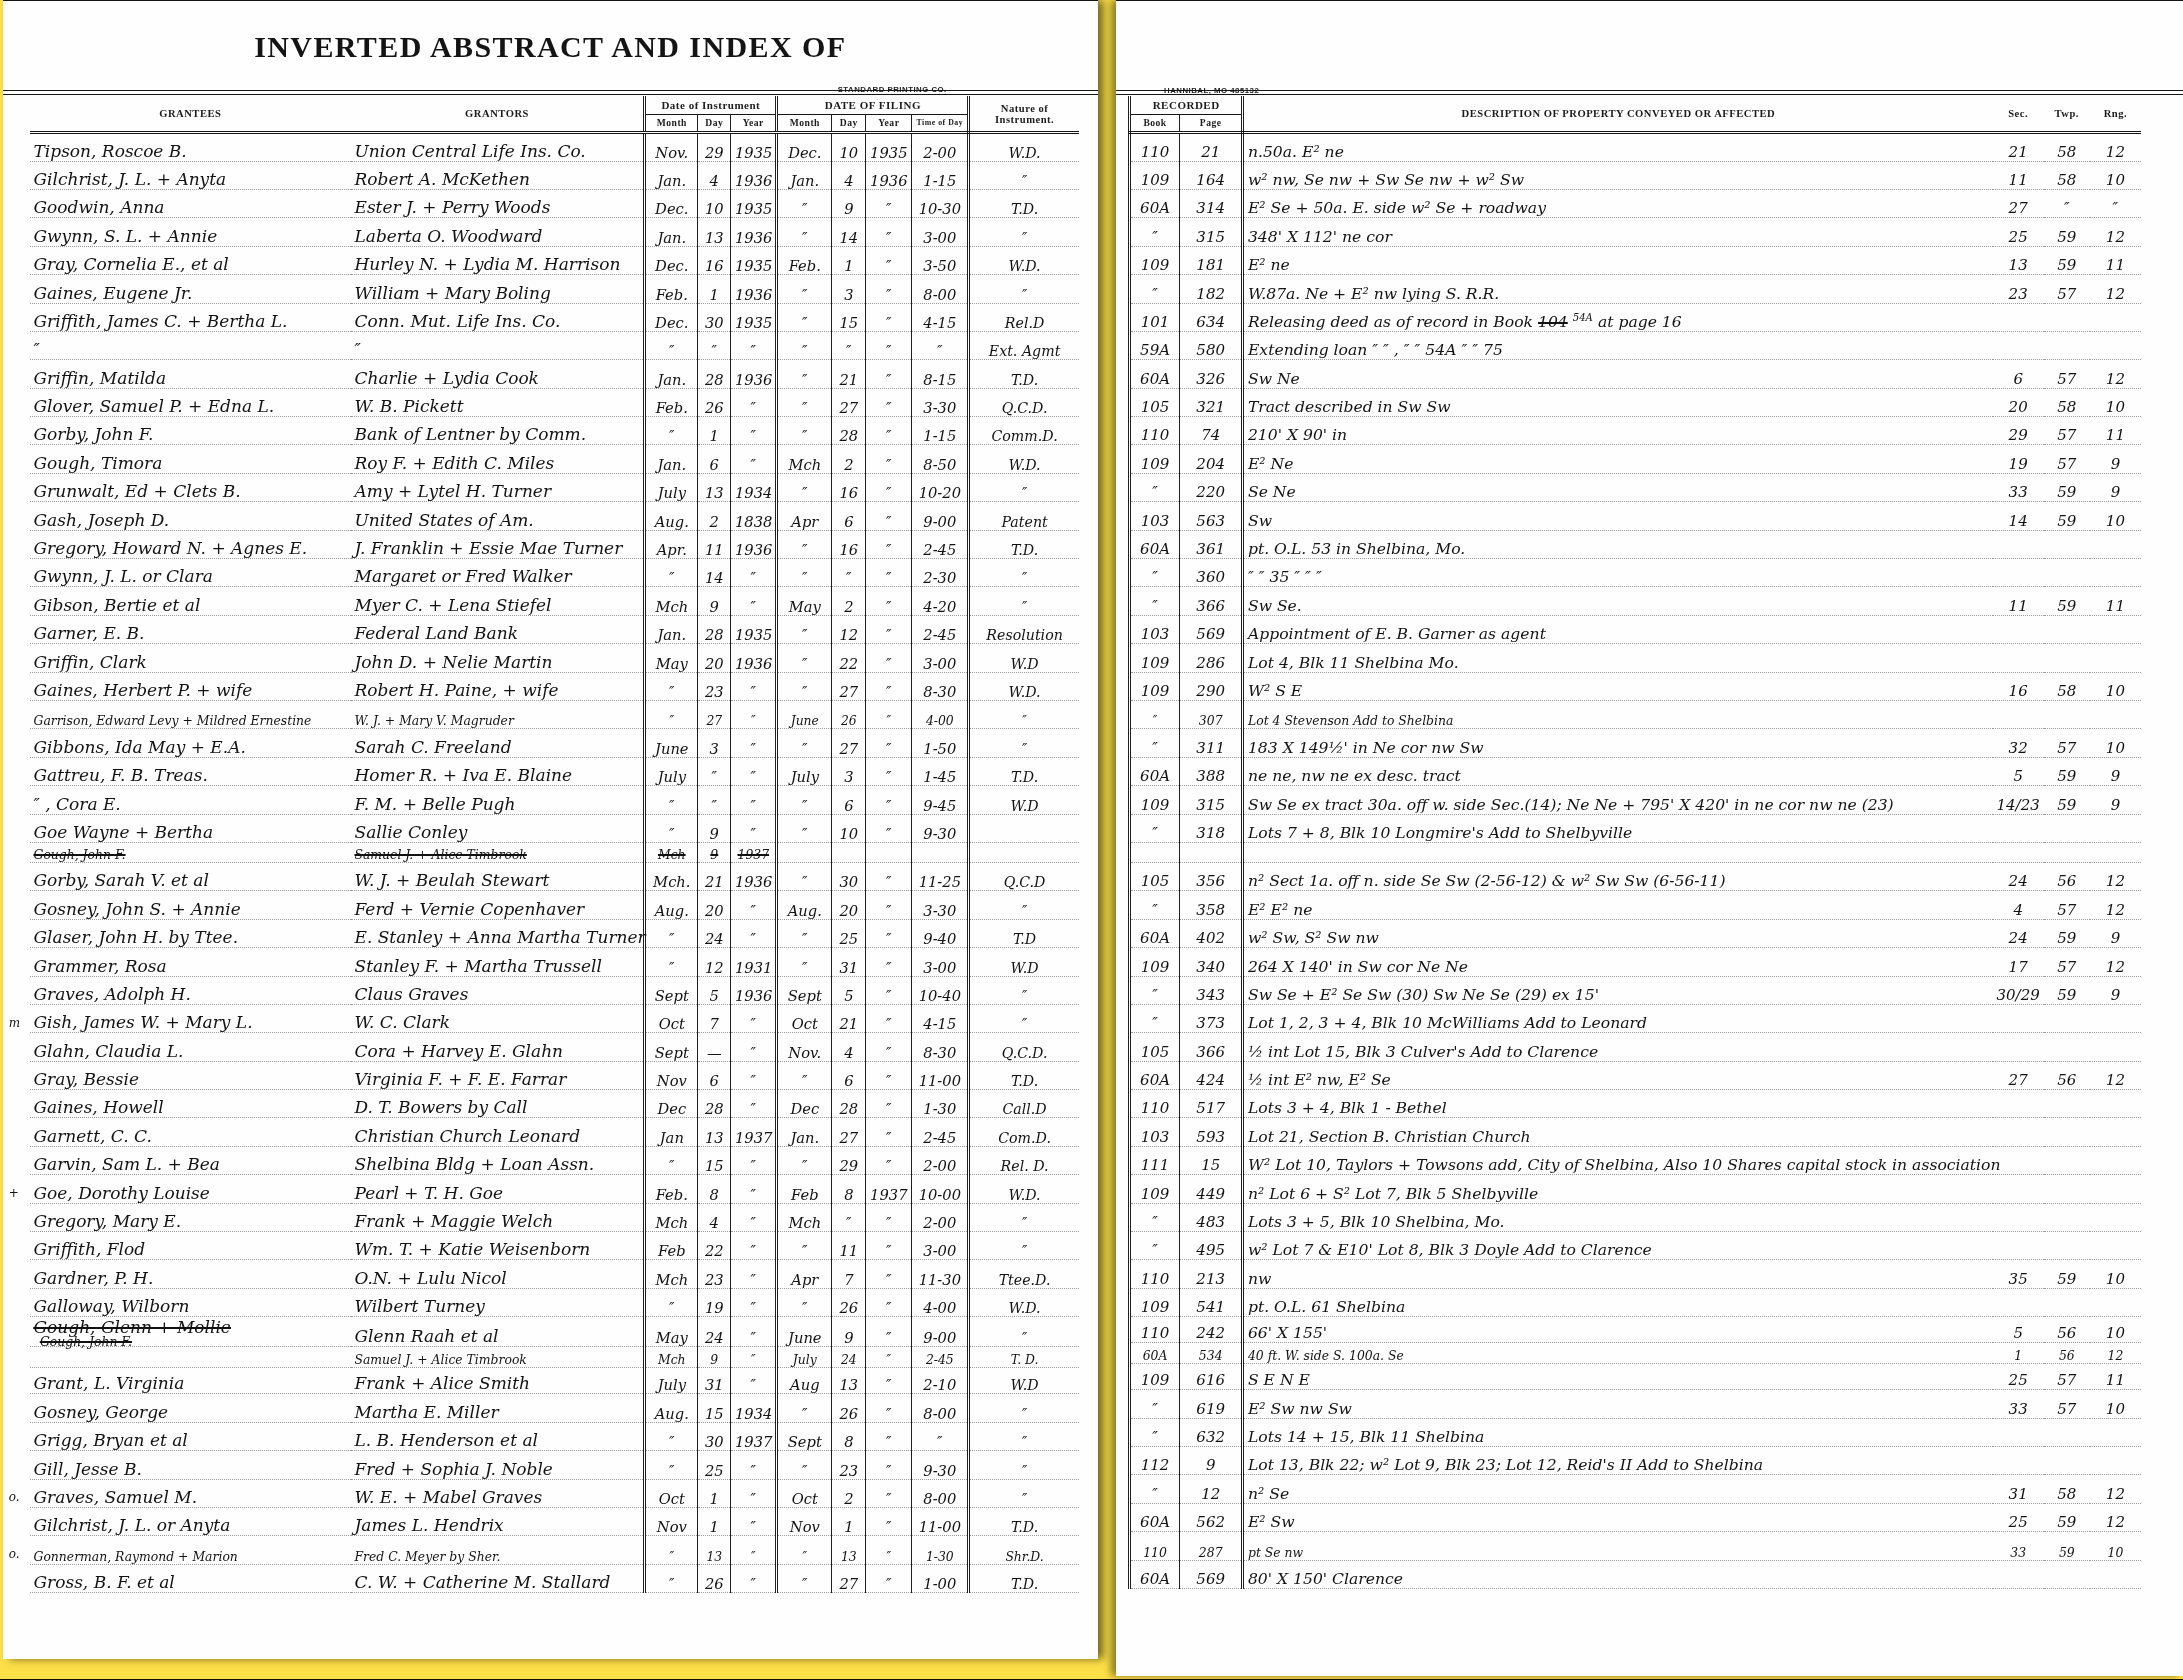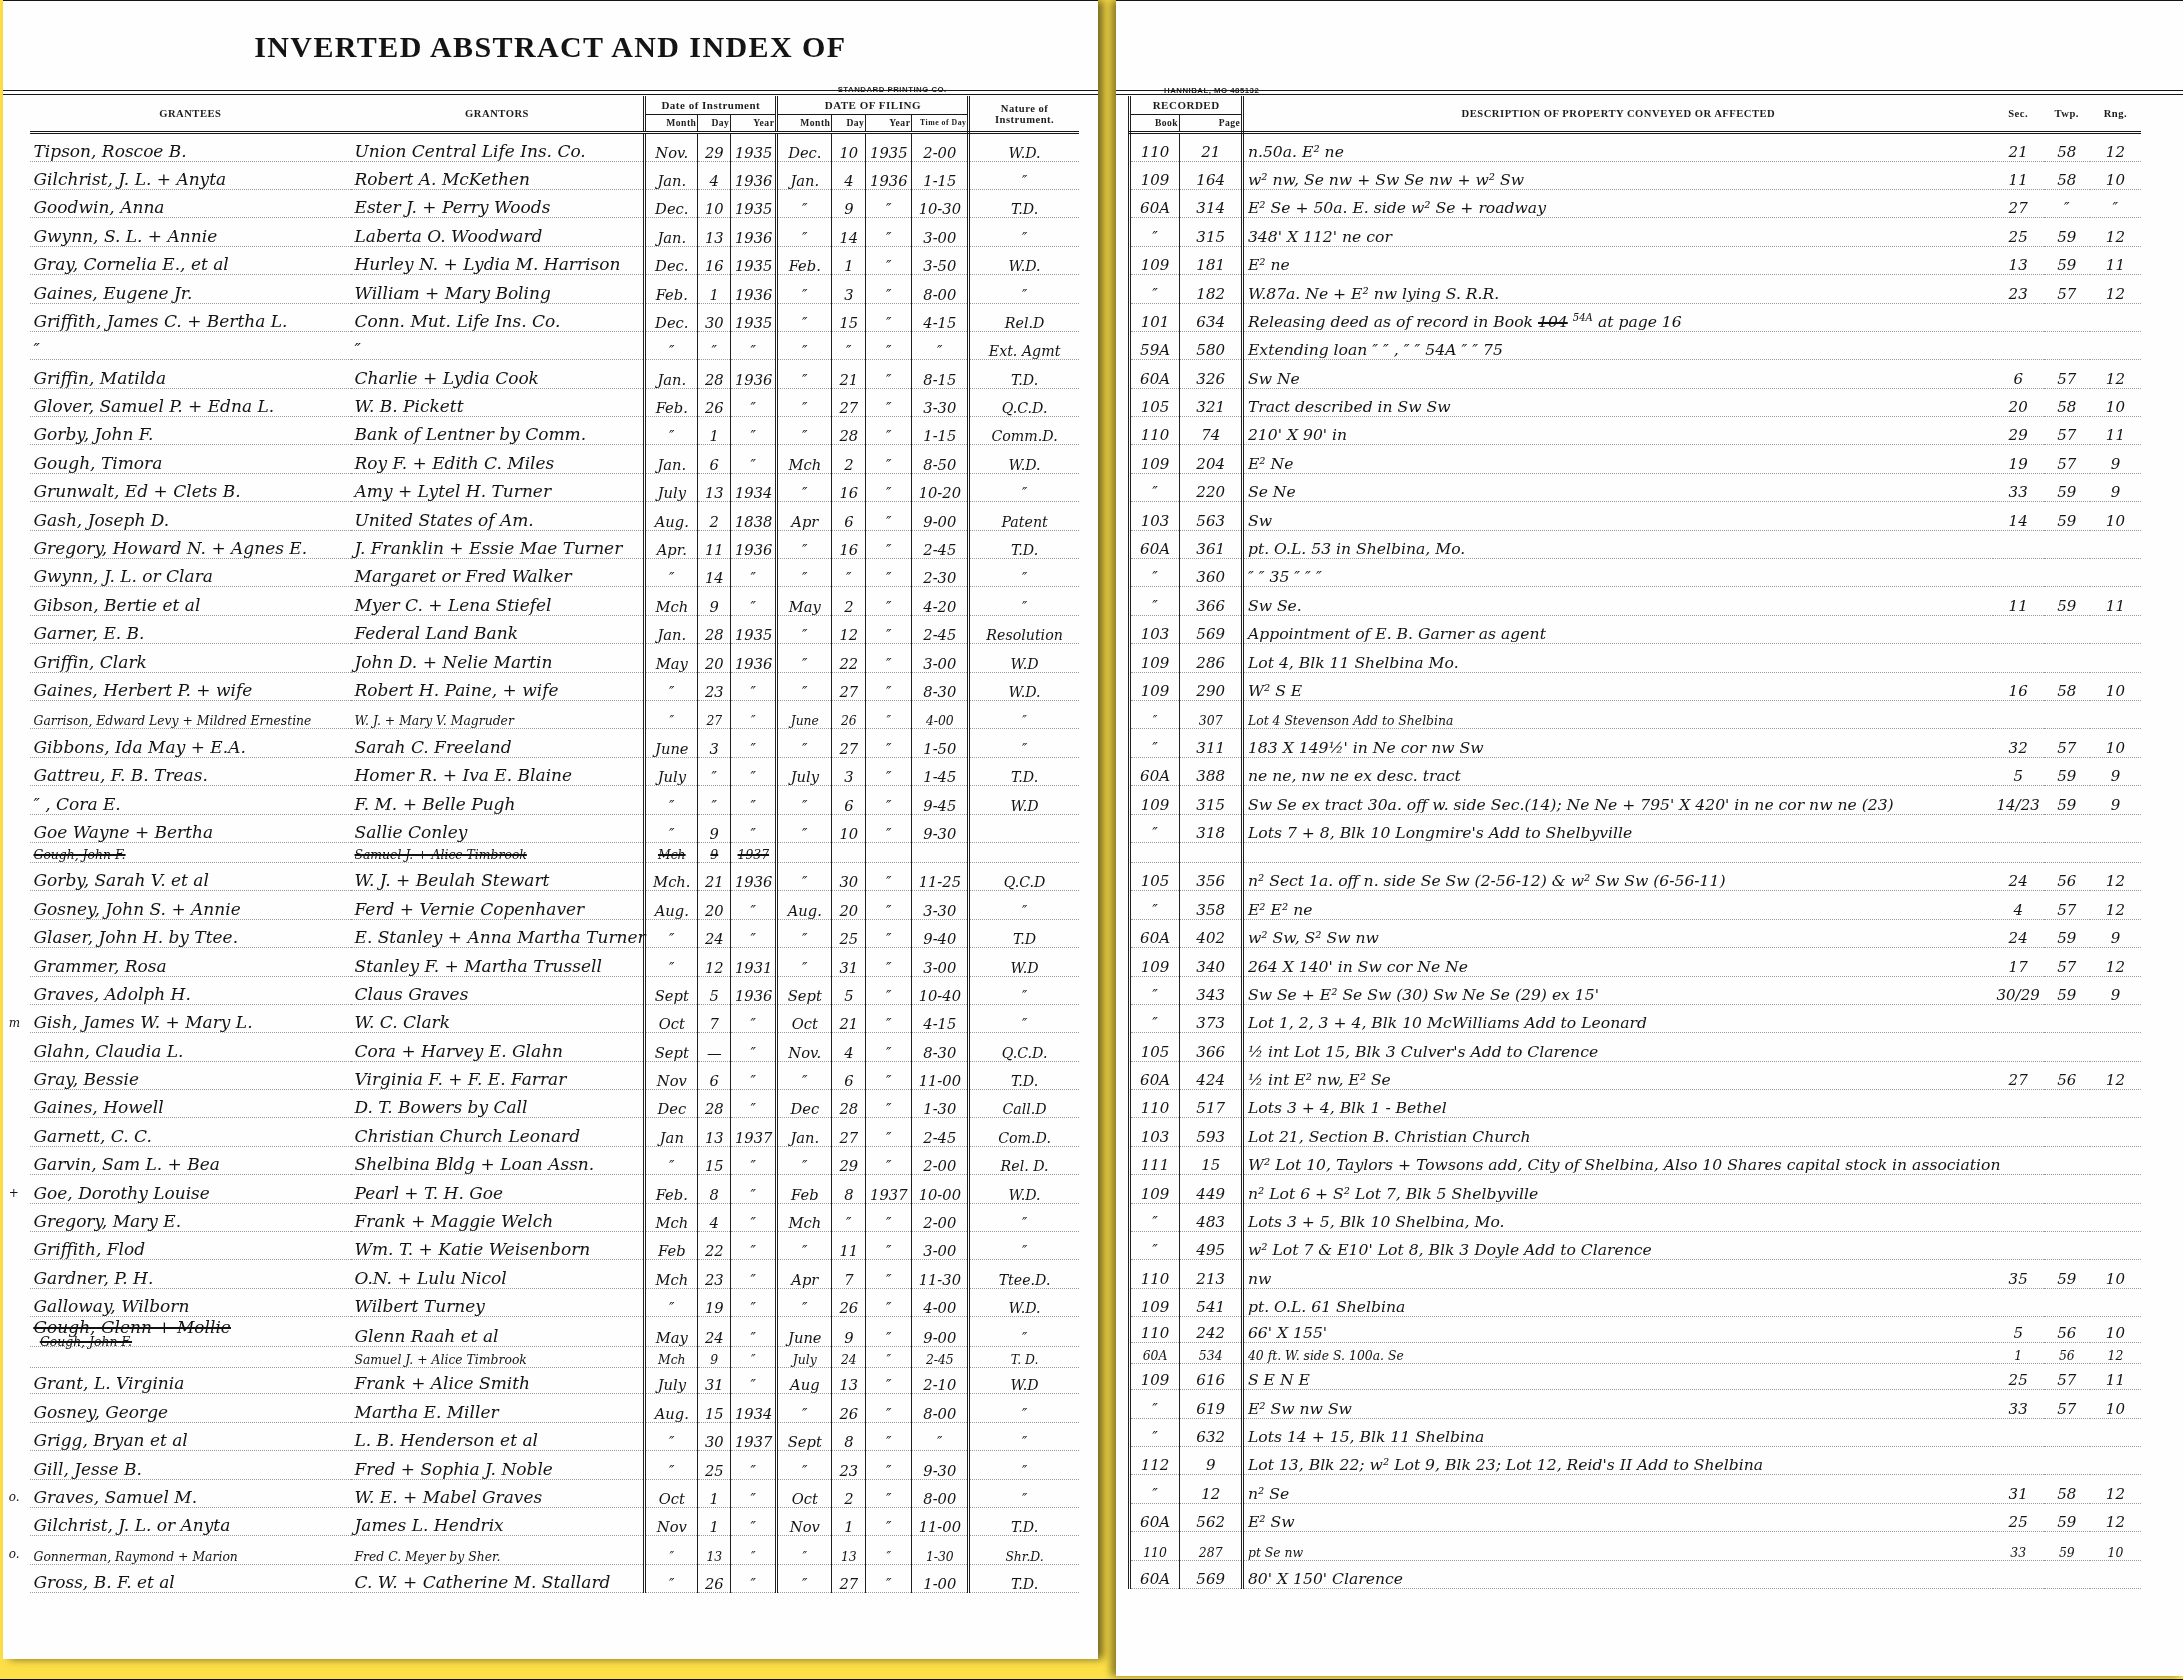--- a/index.html
+++ b/index.html
@@ -17,21 +17,21 @@
              font-size:7.8px;letter-spacing:0.5px;color:#222;}
   #page-left .printmark{right:151px;top:84px;}
   #page-right .printmark{left:48px;top:85px;}
   table{border-collapse:collapse;table-layout:fixed;}
   #tbl-left{margin-left:27px;width:1049px;}
   #tbl-right{margin-left:12px;width:1013px;}
   th,td{padding:0 3.7px;vertical-align:bottom;overflow:visible;white-space:nowrap;}
   thead th{font-weight:bold;color:#1c1c1c;vertical-align:middle;text-align:center;
            font-size:10.6px;letter-spacing:0.5px;padding:2.8px 0.9px;}
   thead .grp{font-size:11px;}
-  thead .sub{font-size:9.6px;font-weight:bold;text-align:right;}
+  thead .sub{font-size:9.6px;font-weight:bold;}
   thead tr:last-child th{border-bottom:3.2px double #161616;}
   thead th[rowspan]{border-bottom:3.2px double #161616;}
   .b1{border-left:1.4px solid #1f1f1f;}
   .b2{border-left:3.2px double #1f1f1f;}
   tbody td{border-bottom:0.9px dotted #9b9b9b;}
   .hw{font-family:"DejaVu Serif",serif;font-style:italic;color:#131313;}
   td.name{font-size:17px;}
   td.dt{font-size:14.7px;text-align:center;}
   td.nat{font-size:14.2px;text-align:center;}
   td.bp{font-size:15px;text-align:center;}

